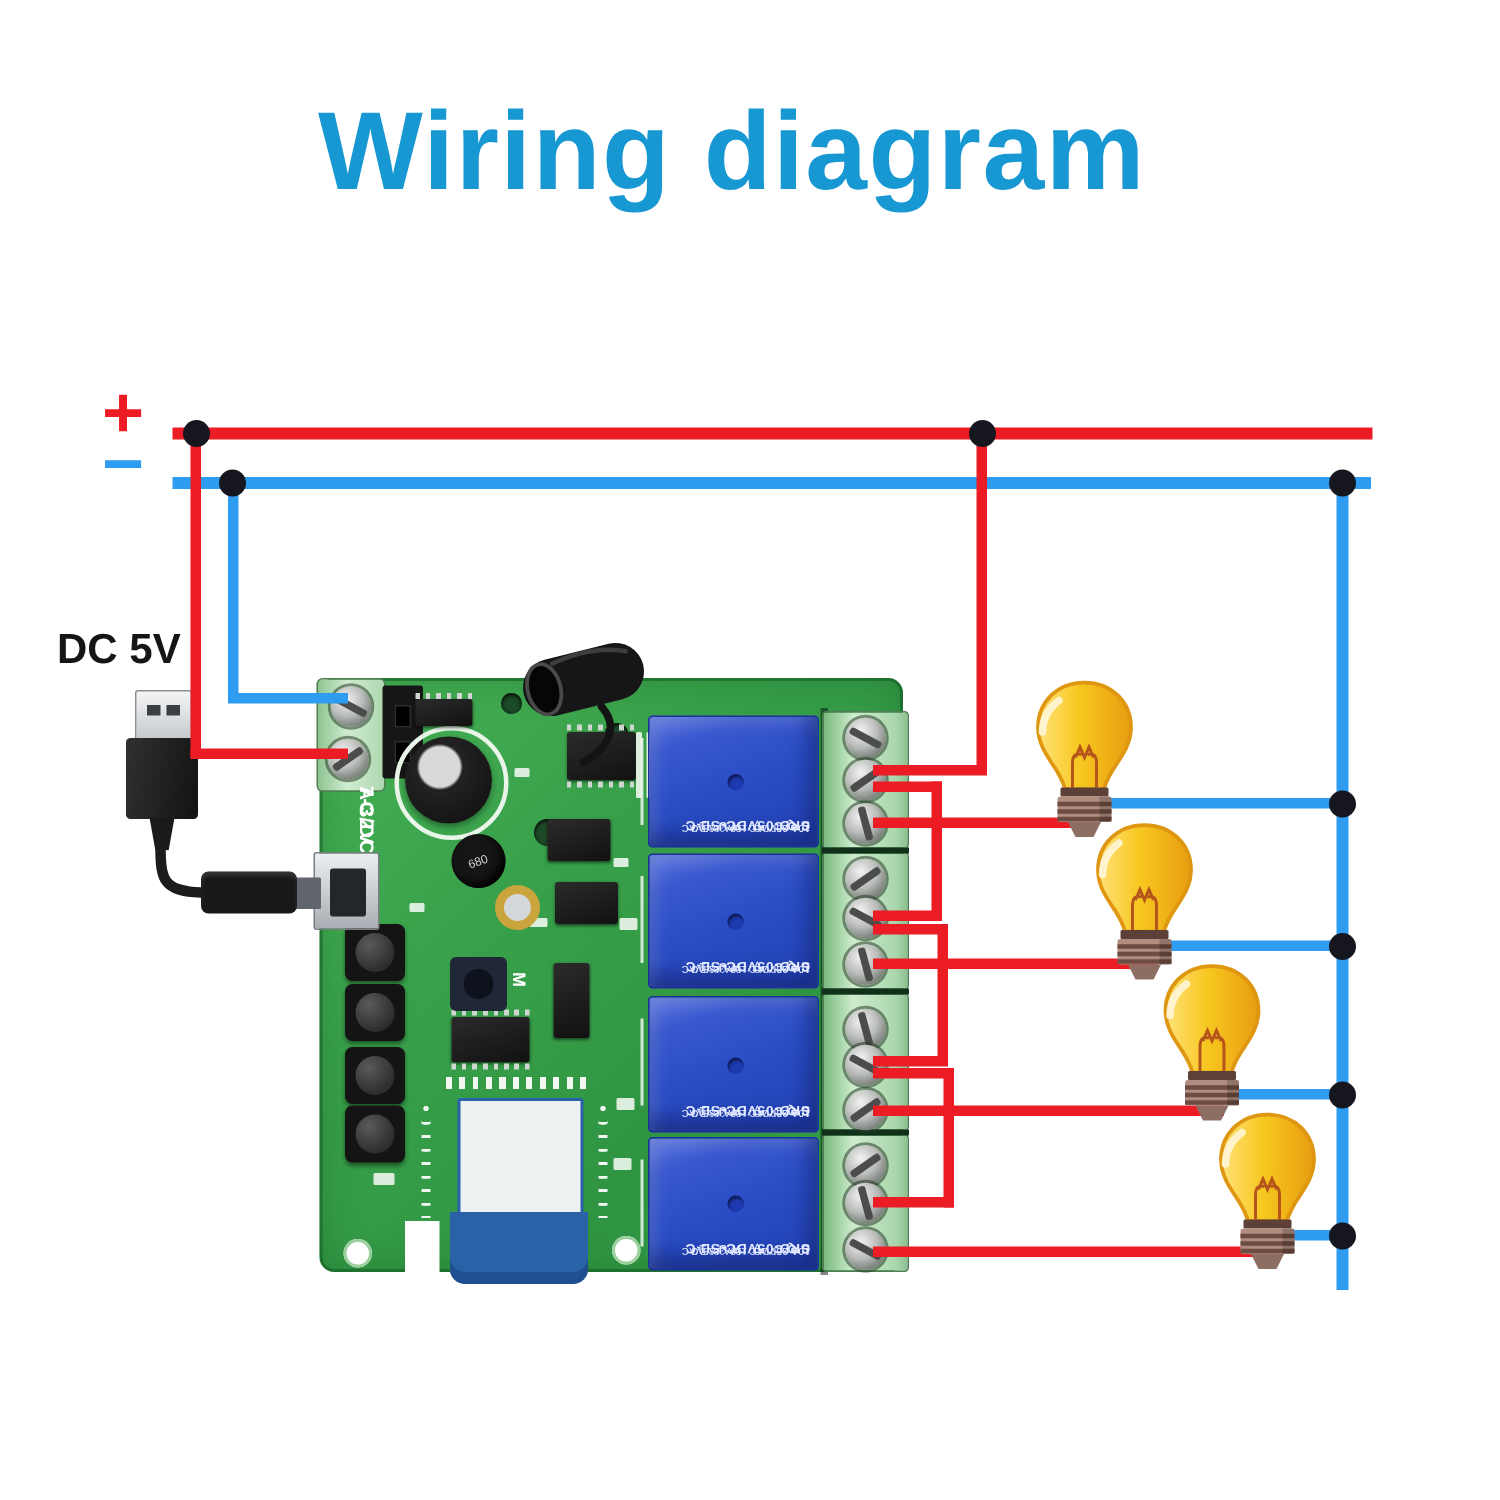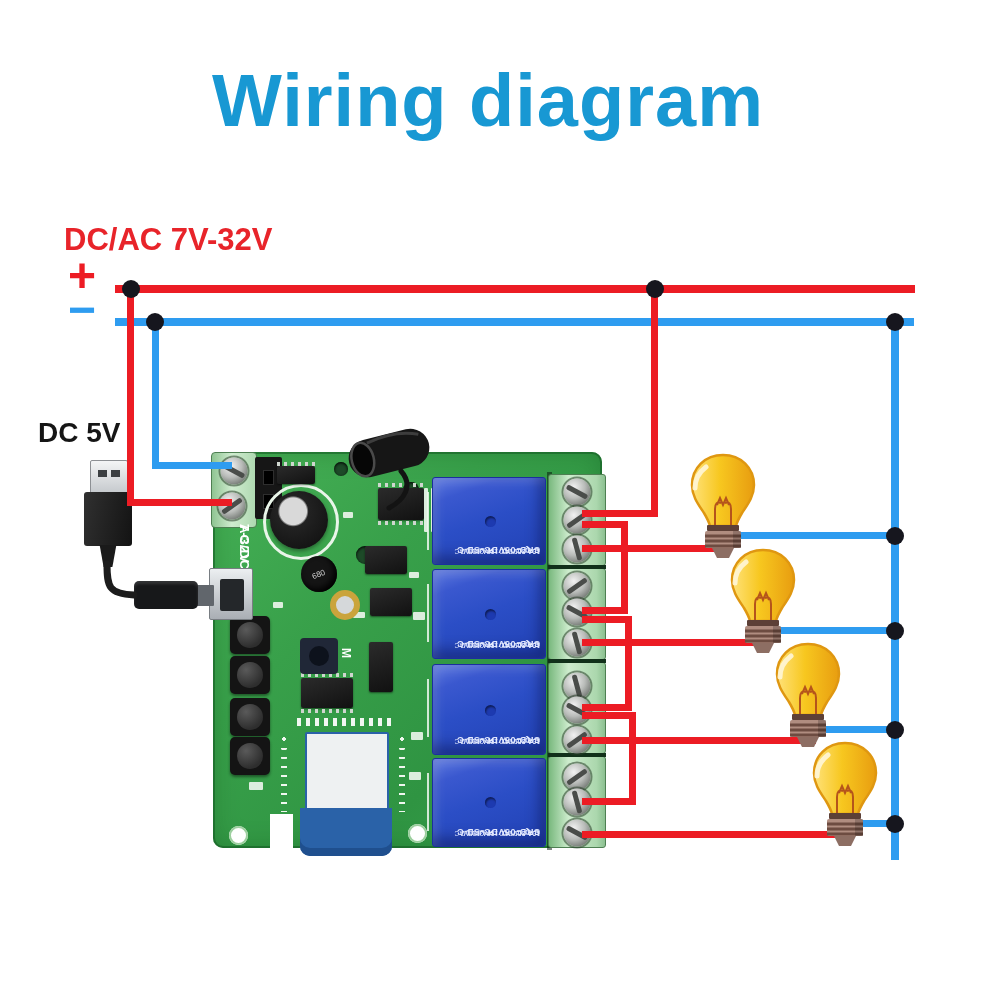--- a/index.html
+++ b/index.html
@@ -354,18 +354,17 @@
   <div class="dot" style="left:131px;top:289px;"></div>
   <div class="dot" style="left:655px;top:289px;"></div>
   <div class="dot" style="left:155px;top:322px;"></div>
   <div class="dot" style="left:895px;top:322px;"></div>
   <div class="dot" style="left:895px;top:536px;"></div>
   <div class="dot" style="left:895px;top:631px;"></div>
   <div class="dot" style="left:895px;top:730px;"></div>
   <div class="dot" style="left:895px;top:824px;"></div>
 
   <div class="abs title">Wiring diagram</div>
-  <div class="abs supply">DC/AC 7V-32V</div>
   <div class="abs plus">+</div>
   <div class="abs minus">−</div>
   <div class="abs dc5v">DC 5V</div>
 
 </div>
 
 </body></html>

